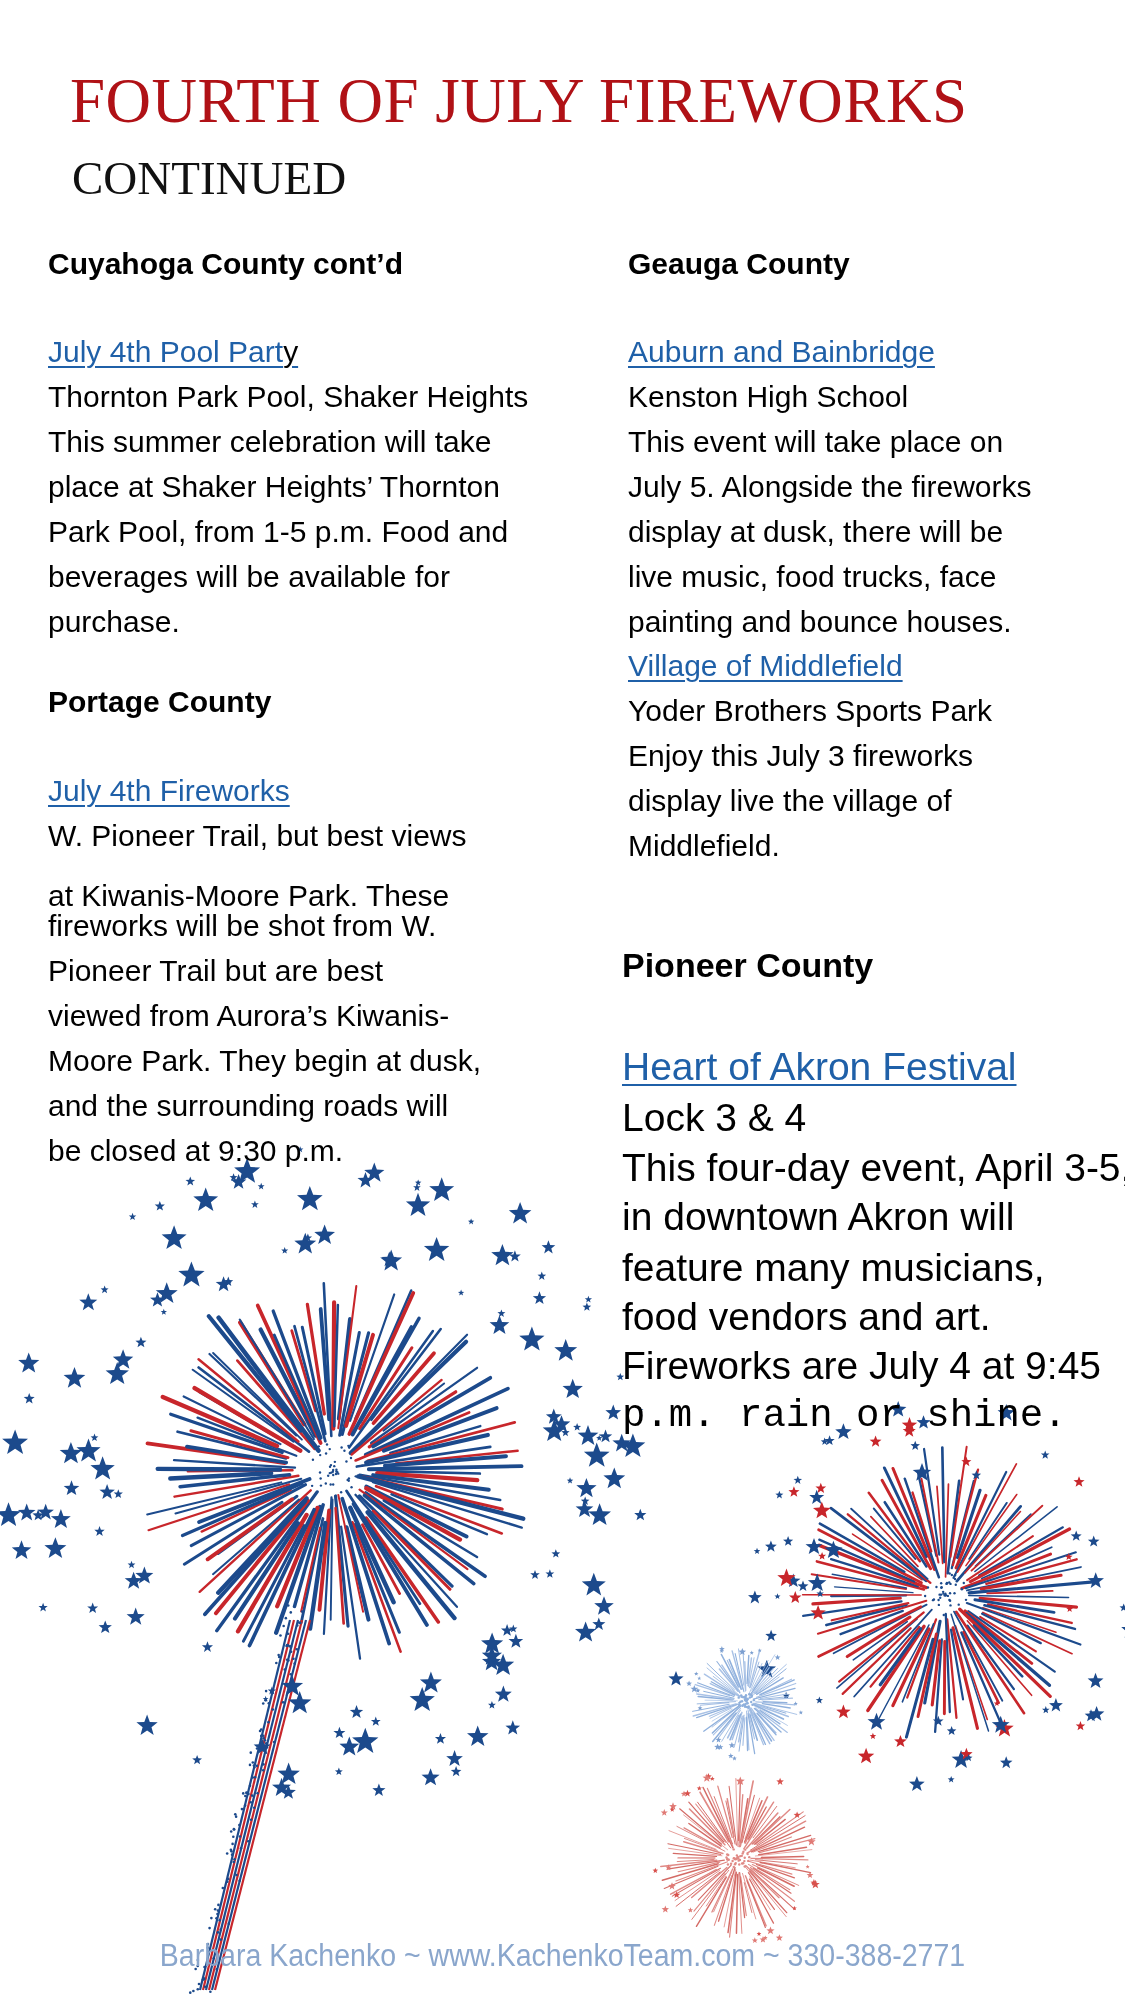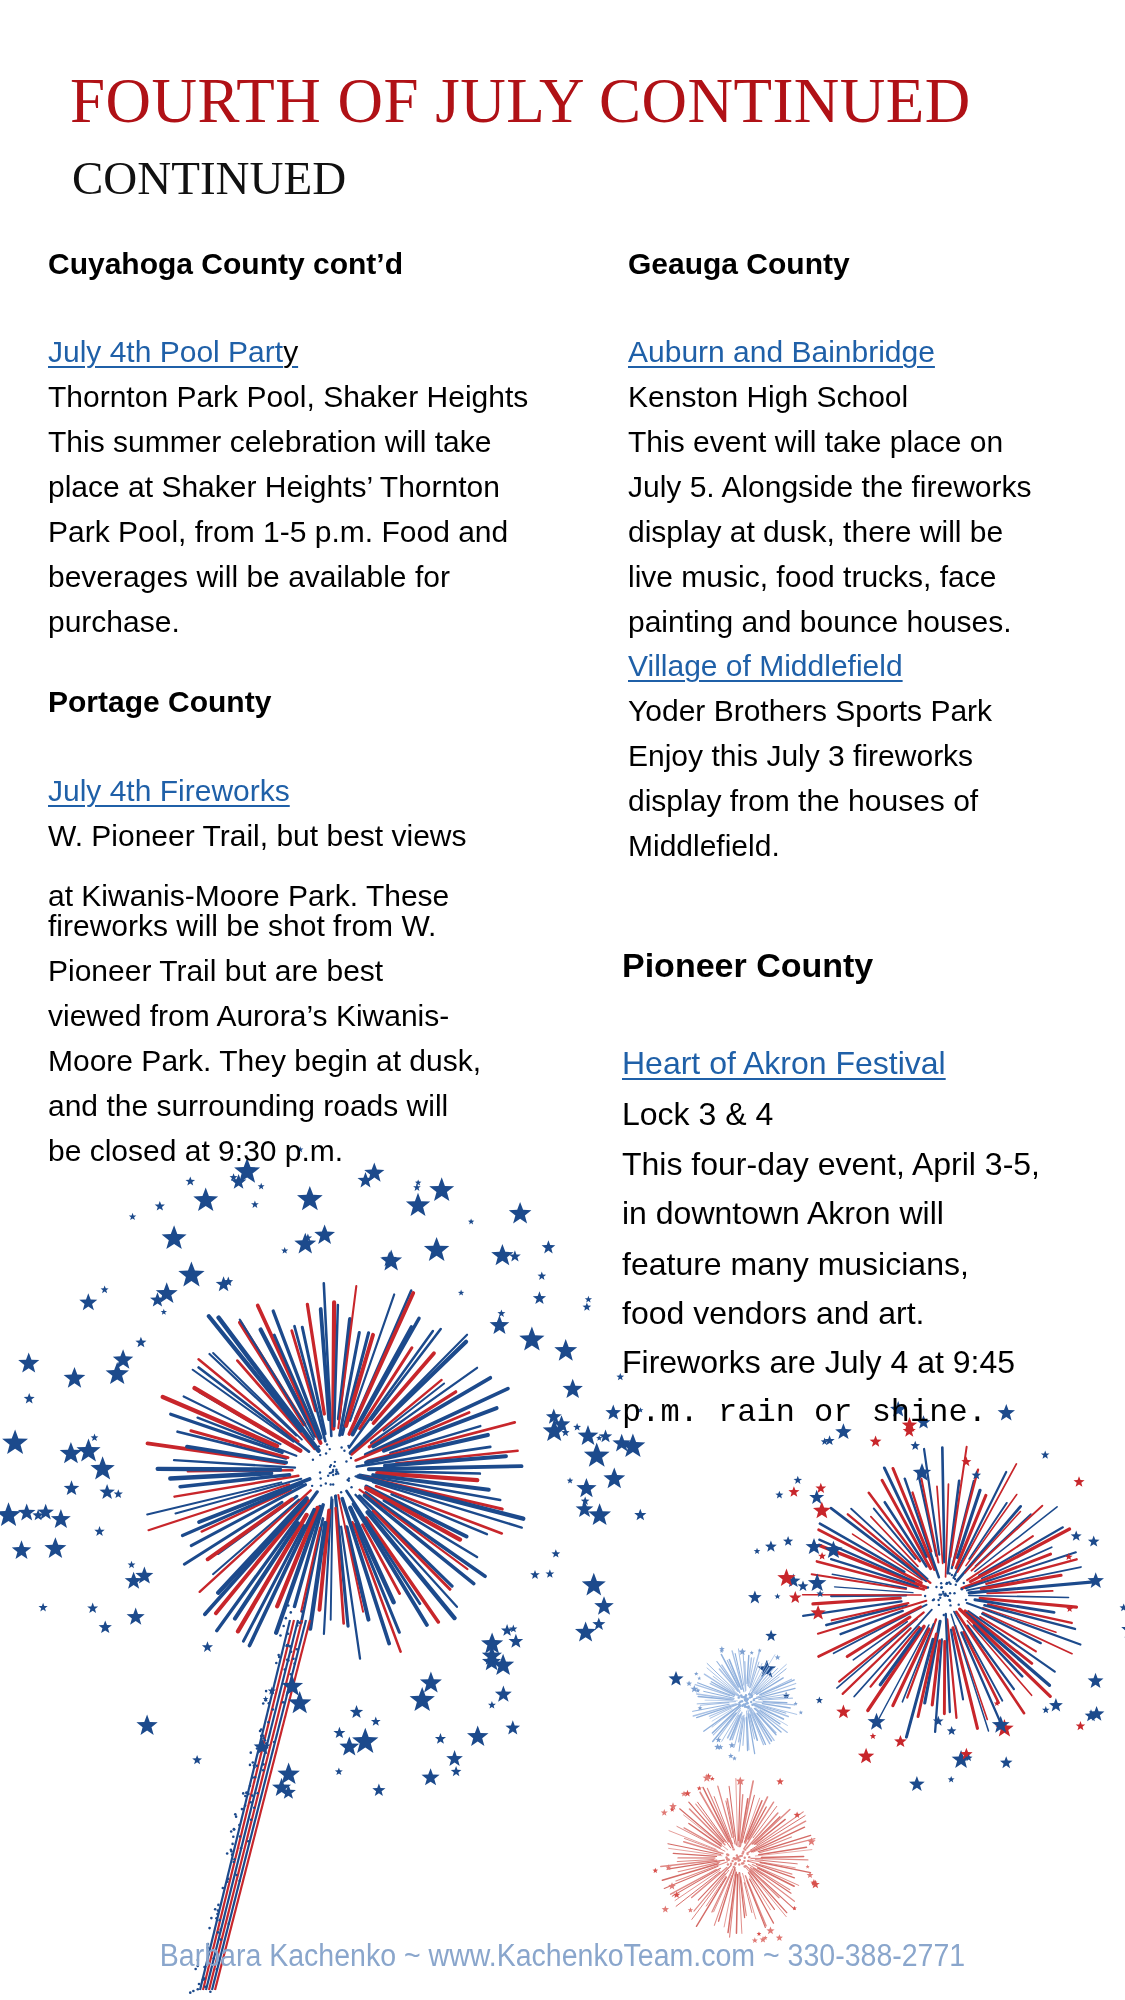--- a/index.html
+++ b/index.html
@@ -6,21 +6,21 @@
   body { width:1125px; height:2000px; position:relative; overflow:hidden; font-family:"Liberation Sans", sans-serif; color:#000; }
   #art { position:absolute; left:0; top:0; width:1125px; height:2000px; z-index:1; }
   .title { position:absolute; left:70px; top:70px; font-family:"Liberation Serif", serif; font-size:63px; color:#b01116; letter-spacing:0.5px; white-space:nowrap; z-index:2; line-height:1; transform:scaleX(1.0); transform-origin:left top; }
   .subtitle { position:absolute; left:72px; top:155px; font-family:"Liberation Serif", serif; font-size:47px; color:#111; white-space:nowrap; z-index:2; line-height:1; }
   .block { position:absolute; z-index:2; }
   .line { position:absolute; left:0; white-space:nowrap; font-size:30px; line-height:1; }
   .hdr { font-weight:bold; font-size:30px; }
   .hdr-lg { font-weight:bold; font-size:34px; }
   .link { color:#1f60a8; text-decoration:underline; text-decoration-thickness:2px; text-underline-offset:4px; cursor:pointer; }
   .link .tail { color:#000; }
-  .big { font-size:32px; }
+  .big { font-size:39px; }
   .footer { position:absolute; left:0; width:1125px; top:1938px; text-align:center; font-size:31px; color:#8aa6cc; z-index:2; white-space:nowrap; transform:scaleX(0.92); transform-origin:center; }
 </style>
 </head>
 <body>
 
 <svg id="art" viewBox="0 0 1125 2000" xmlns="http://www.w3.org/2000/svg">
   <g id="burst-large">
       <line x1="379.41762617036824" y1="1471.1384230700676" x2="479.8843285223858" y2="1473.6024355835762" stroke="#1c4a8c" stroke-width="2.544581618655693" stroke-linecap="round"></line>
       <line x1="377.14540384635654" y1="1473.117093086088" x2="477.35406974434284" y2="1480.1927954791133" stroke="#c8262b" stroke-width="4.169909465020576" stroke-linecap="round"></line>
       <line x1="373.11173529615303" y1="1475.0865146082317" x2="488.81853972716624" y2="1489.7591371378928" stroke="#1c4a8c" stroke-width="3.9200109739369" stroke-linecap="round"></line>
@@ -1004,21 +1004,21 @@
       <path d="M555.8,1549.2L557.0,1552.3L560.2,1552.4L557.7,1554.5L558.5,1557.6L555.8,1555.8L553.1,1557.6L554.0,1554.5L551.4,1552.4L554.7,1552.3Z" fill="#1c4a8c"></path>
       <path d="M422.2,1687.0L425.5,1695.8L434.9,1696.2L427.5,1702.0L430.0,1711.0L422.2,1705.9L414.4,1711.0L416.9,1702.0L409.6,1696.2L418.9,1695.8Z" fill="#1c4a8c"></path>
       <path d="M632.9,1433.5L636.1,1442.1L645.3,1442.5L638.1,1448.3L640.6,1457.1L632.9,1452.0L625.2,1457.1L627.7,1448.3L620.5,1442.5L629.7,1442.1Z" fill="#1c4a8c"></path>
       <path d="M599.6,1503.3L602.6,1511.3L611.0,1511.6L604.4,1516.9L606.6,1525.0L599.6,1520.4L592.6,1525.0L594.8,1516.9L588.2,1511.6L596.6,1511.3Z" fill="#1c4a8c"></path>
       <path d="M604.0,1596.2L606.6,1603.0L613.8,1603.3L608.1,1607.8L610.1,1614.8L604.0,1610.8L598.0,1614.8L599.9,1607.8L594.2,1603.3L601.5,1603.0Z" fill="#1c4a8c"></path>
       <path d="M640.5,1407.2L641.3,1409.2L643.4,1409.3L641.7,1410.6L642.3,1412.6L640.5,1411.5L638.7,1412.6L639.3,1410.6L637.6,1409.3L639.8,1409.2Z" fill="#1c4a8c"></path>
       <path d="M430.9,1671.6L433.8,1679.3L441.9,1679.6L435.5,1684.7L437.7,1692.6L430.9,1688.1L424.1,1692.6L426.3,1684.7L419.9,1679.6L428.1,1679.3Z" fill="#1c4a8c"></path>
     </g>
 </svg>
 
-<div class="title">FOURTH OF JULY CONTINUED</div>
+<div class="title">FOURTH OF JULY FIREWORKS</div>
 <div class="subtitle">CONTINUED</div>
 
 <div class="block" style="left:48px; top:0;">
   <div class="line hdr" style="top:249px;">Cuyahoga County cont’d</div>
   <div class="line link" style="top:337px;"><span>July 4th Pool Part</span><span class="tail">y</span></div>
   <div class="line" style="top:382px;">Thornton Park Pool, Shaker Heights</div>
   <div class="line" style="top:427px;">This summer celebration will take</div>
   <div class="line" style="top:472px;">place at Shaker Heights’ Thornton</div>
   <div class="line" style="top:517px;">Park Pool, from 1-5 p.m. Food and</div>
   <div class="line" style="top:562px;">beverages will be available for</div>
@@ -1041,21 +1041,21 @@
   <div class="line link" style="top:337px;">Auburn and Bainbridge</div>
   <div class="line" style="top:382px;">Kenston High School</div>
   <div class="line" style="top:427px;">This event will take place on</div>
   <div class="line" style="top:472px;">July 5. Alongside the fireworks</div>
   <div class="line" style="top:517px;">display at dusk, there will be</div>
   <div class="line" style="top:562px;">live music, food trucks, face</div>
   <div class="line" style="top:607px;">painting and bounce houses.</div>
   <div class="line link" style="top:651px;">Village of Middlefield</div>
   <div class="line" style="top:696px;">Yoder Brothers Sports Park</div>
   <div class="line" style="top:741px;">Enjoy this July 3 fireworks</div>
-  <div class="line" style="top:786px;">display from the houses of</div>
+  <div class="line" style="top:786px;">display live the village of</div>
   <div class="line" style="top:831px;">Middlefield.</div>
 </div>
 
 <div class="block" style="left:622px; top:0;">
   <div class="line hdr-lg" style="top:948px;">Pioneer County</div>
   <div class="line link big" style="top:1047px;">Heart of Akron Festival</div>
   <div class="line big" style="top:1098px;">Lock 3 &amp; 4</div>
   <div class="line big" style="top:1148px;">This four-day event, April 3-5,</div>
   <div class="line big" style="top:1197px;">in downtown Akron will</div>
   <div class="line big" style="top:1248px;">feature many musicians,</div>

